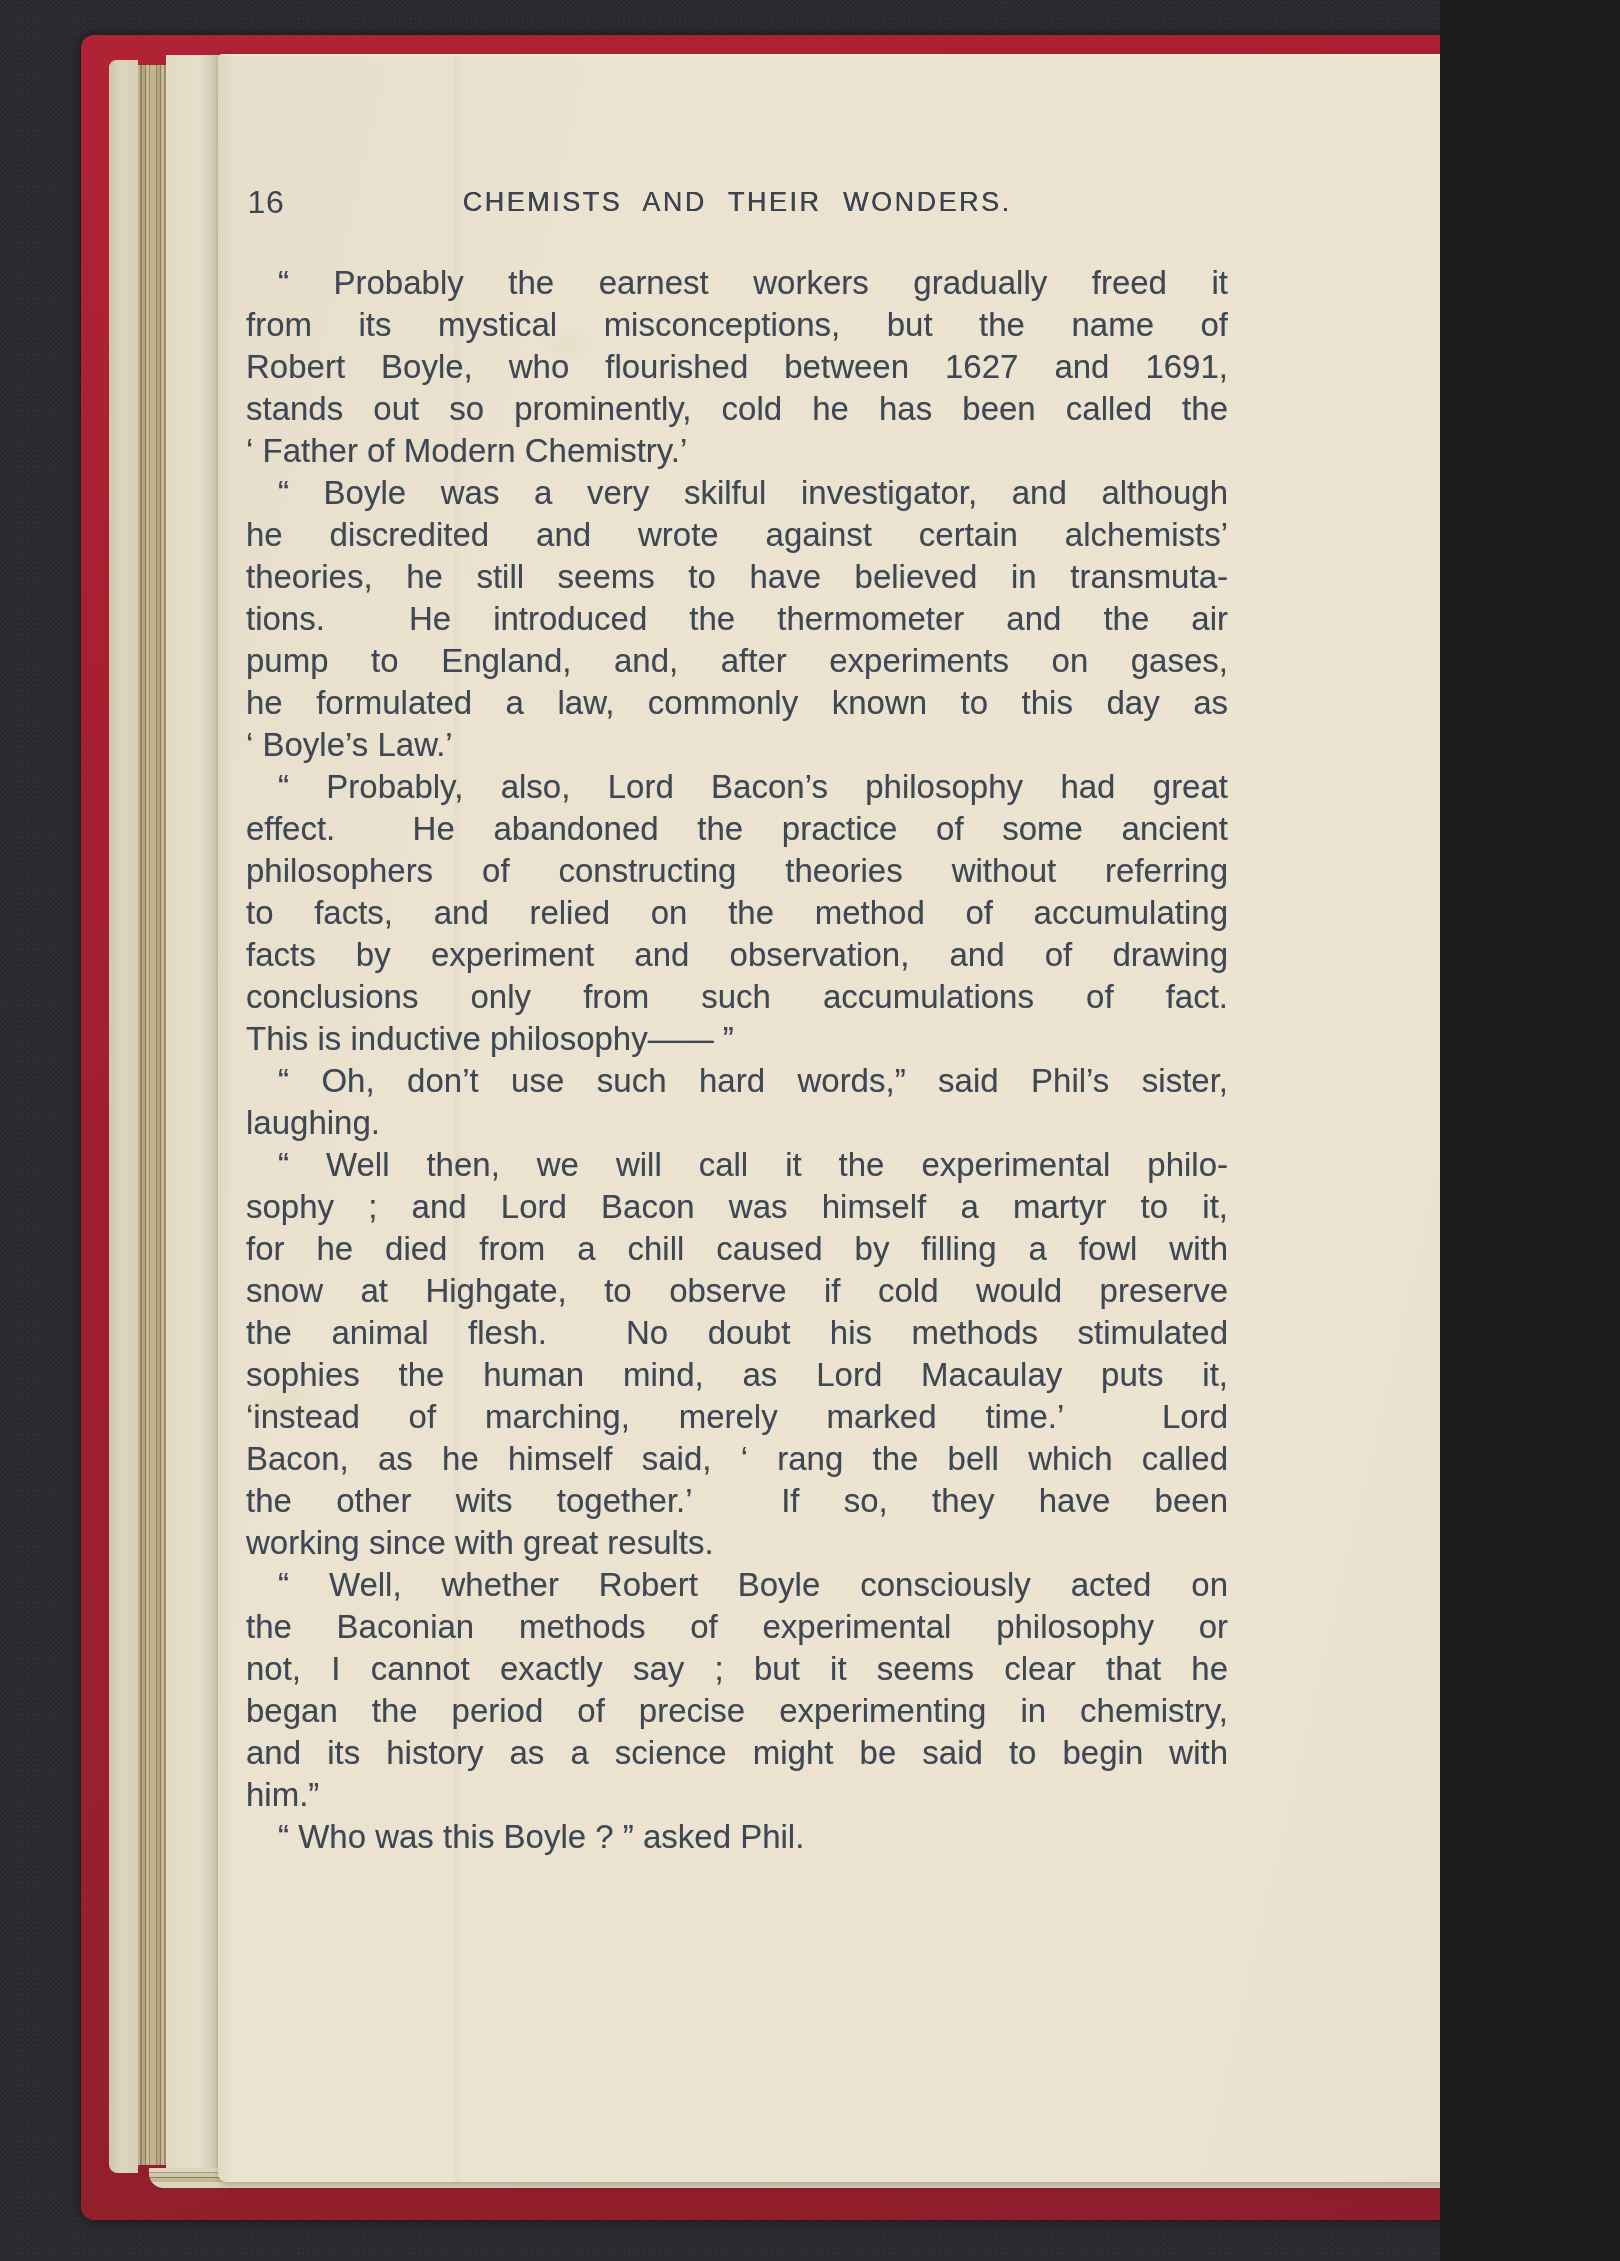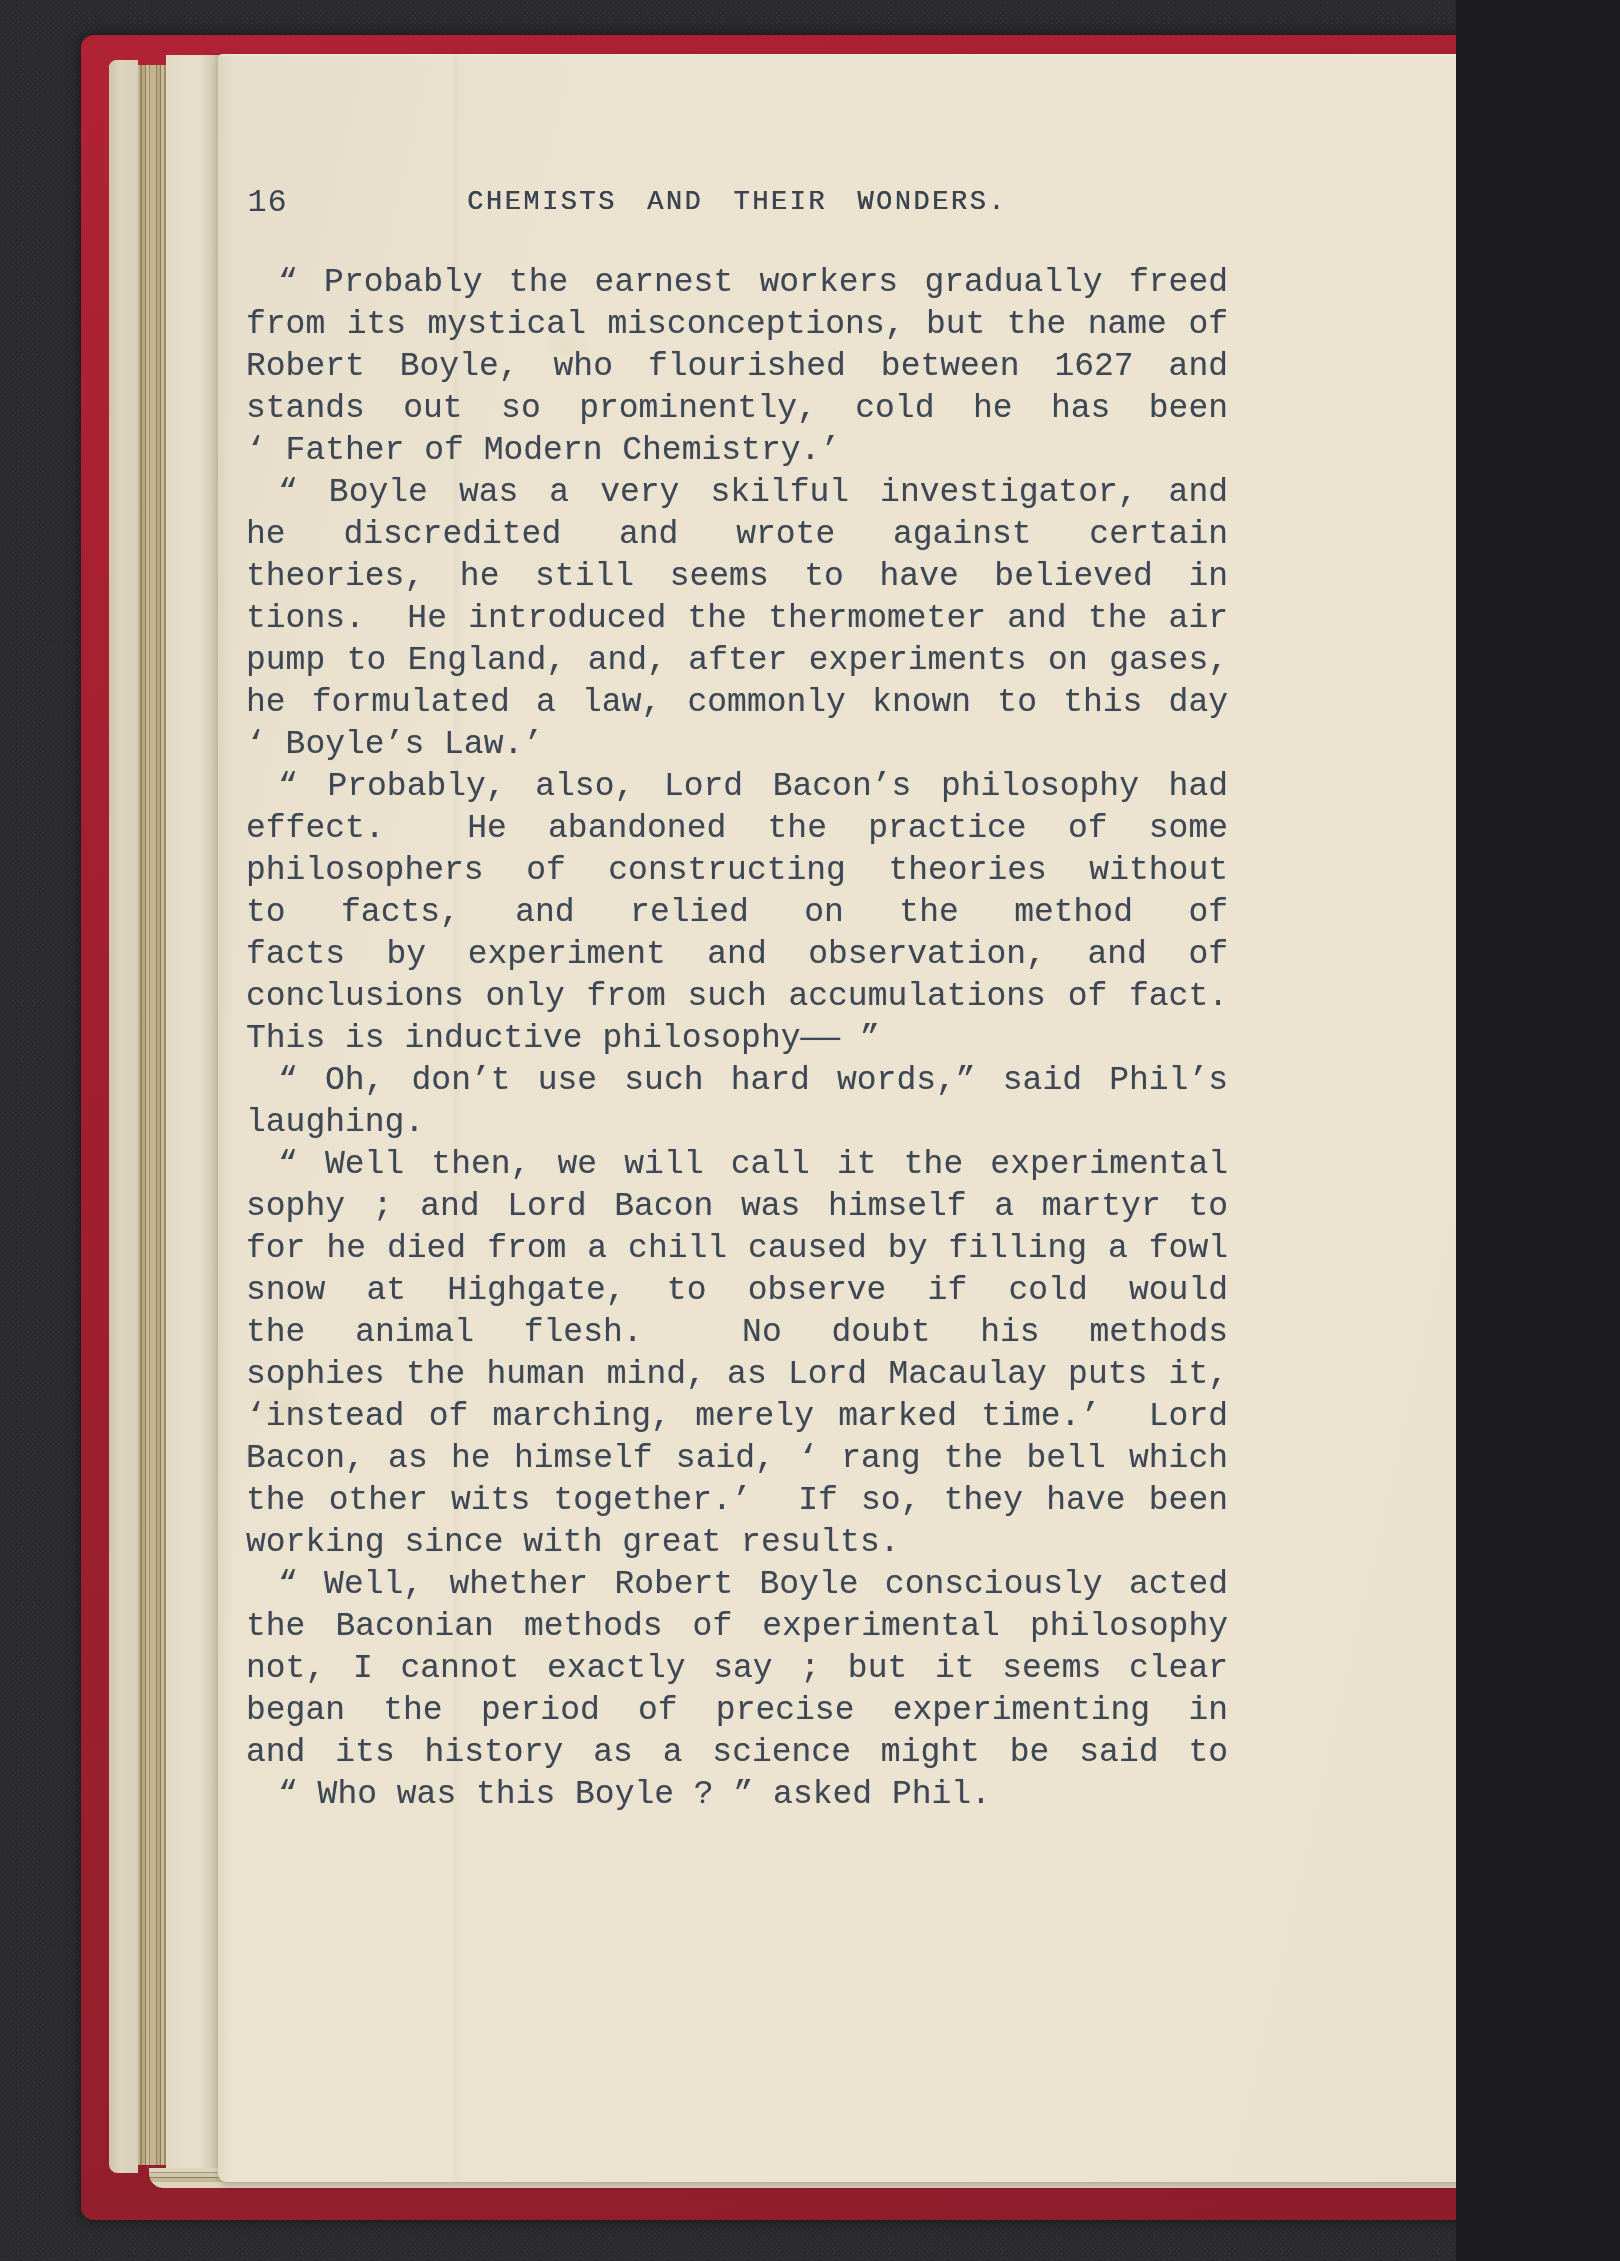--- a/index.html
+++ b/index.html
@@ -1,23 +1,23 @@
 <!DOCTYPE html>
 <html style="font-size:11.6px"><head>
 <meta charset="utf-8">
 <style>
   html,body{margin:0;padding:0;background:#1c1c1e;}
   .scene{position:relative;width:1440px;height:2261px;overflow:hidden;
-    font-family:Liberation Mono, monospace;
+    font-family:Liberation Sans, sans-serif;
     background:
       radial-gradient(rgba(255,255,255,0.05) 0.7px, transparent 0.9px),
       radial-gradient(rgba(255,255,255,0.035) 0.7px, transparent 0.9px),
       #2a292d;
     background-size:5.1px 5.1px,5.1px 5.1px;
-    background-position:0 0,2.5px 2.5px;padding-left:16px;}
+    background-position:0 0,2.5px 2.5px;}
   .cover{position:absolute;left:81px;top:35px;width:1406px;height:2185px;
     background:linear-gradient(160deg,#b02334 0%,#a21f2f 35%,#97202d 70%,#8e1c2a 100%);
     border-radius:13px 4.4px 10.2px 13px;
     box-shadow:0 0 13px rgba(0,0,0,0.55);}
   .cover-top{position:absolute;left:1482px;top:35px;width:138px;height:39px;
     background:linear-gradient(180deg,#a82232 0%,#931f2c 100%);}
   .edge-left-1{position:absolute;left:109px;top:60px;width:29px;height:2113px;
     background:linear-gradient(to right,#cfc5ad,#ded5bf 40%,#d8cfb8);
     border-radius:7.3px 0 0 8.7px;}
   .edge-left-tan{position:absolute;left:138px;top:65px;width:28px;height:2100px;
@@ -105,16 +105,17 @@
       <div class="line">sophies the human mind, as Lord Macaulay puts it,</div>
       <div class="line">‘instead of marching, merely marked time.’&nbsp; Lord</div>
       <div class="line">Bacon, as he himself said, ‘&nbsp;rang the bell which called</div>
       <div class="line">the other wits together.’&nbsp; If so, they have been</div>
       <div class="line last">working since with great results.</div>
       <div class="line first">“&nbsp;Well, whether Robert Boyle consciously acted on</div>
       <div class="line">the Baconian methods of experimental philosophy or</div>
       <div class="line">not, I cannot exactly say&nbsp;; but it seems clear that he</div>
       <div class="line">began the period of precise experimenting in chemistry,</div>
       <div class="line">and its history as a science might be said to begin with</div>
+      <div class="line last">him.”</div>
       <div class="line first last">“&nbsp;Who was this Boyle&nbsp;?&nbsp;” asked Phil.</div>
     </div>
 </div>
 
 
 </body></html>

